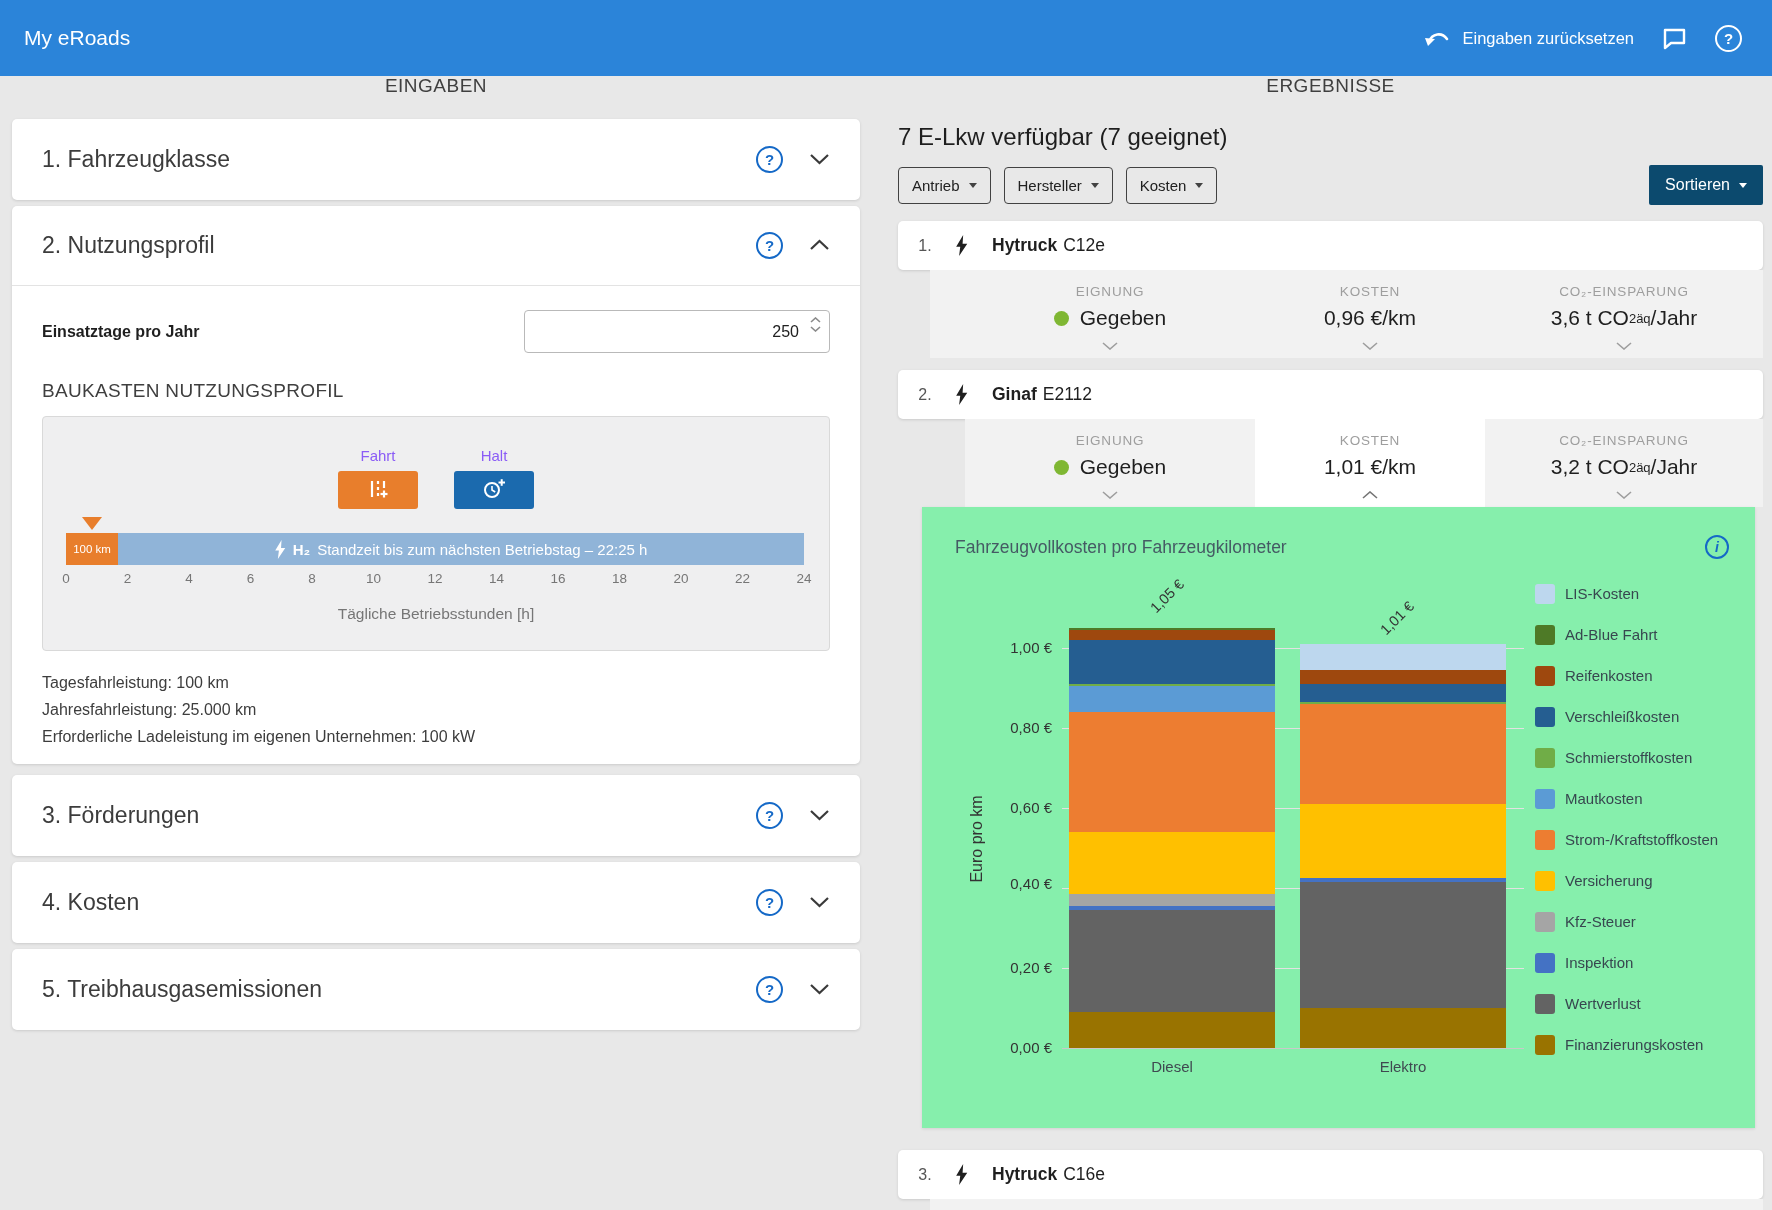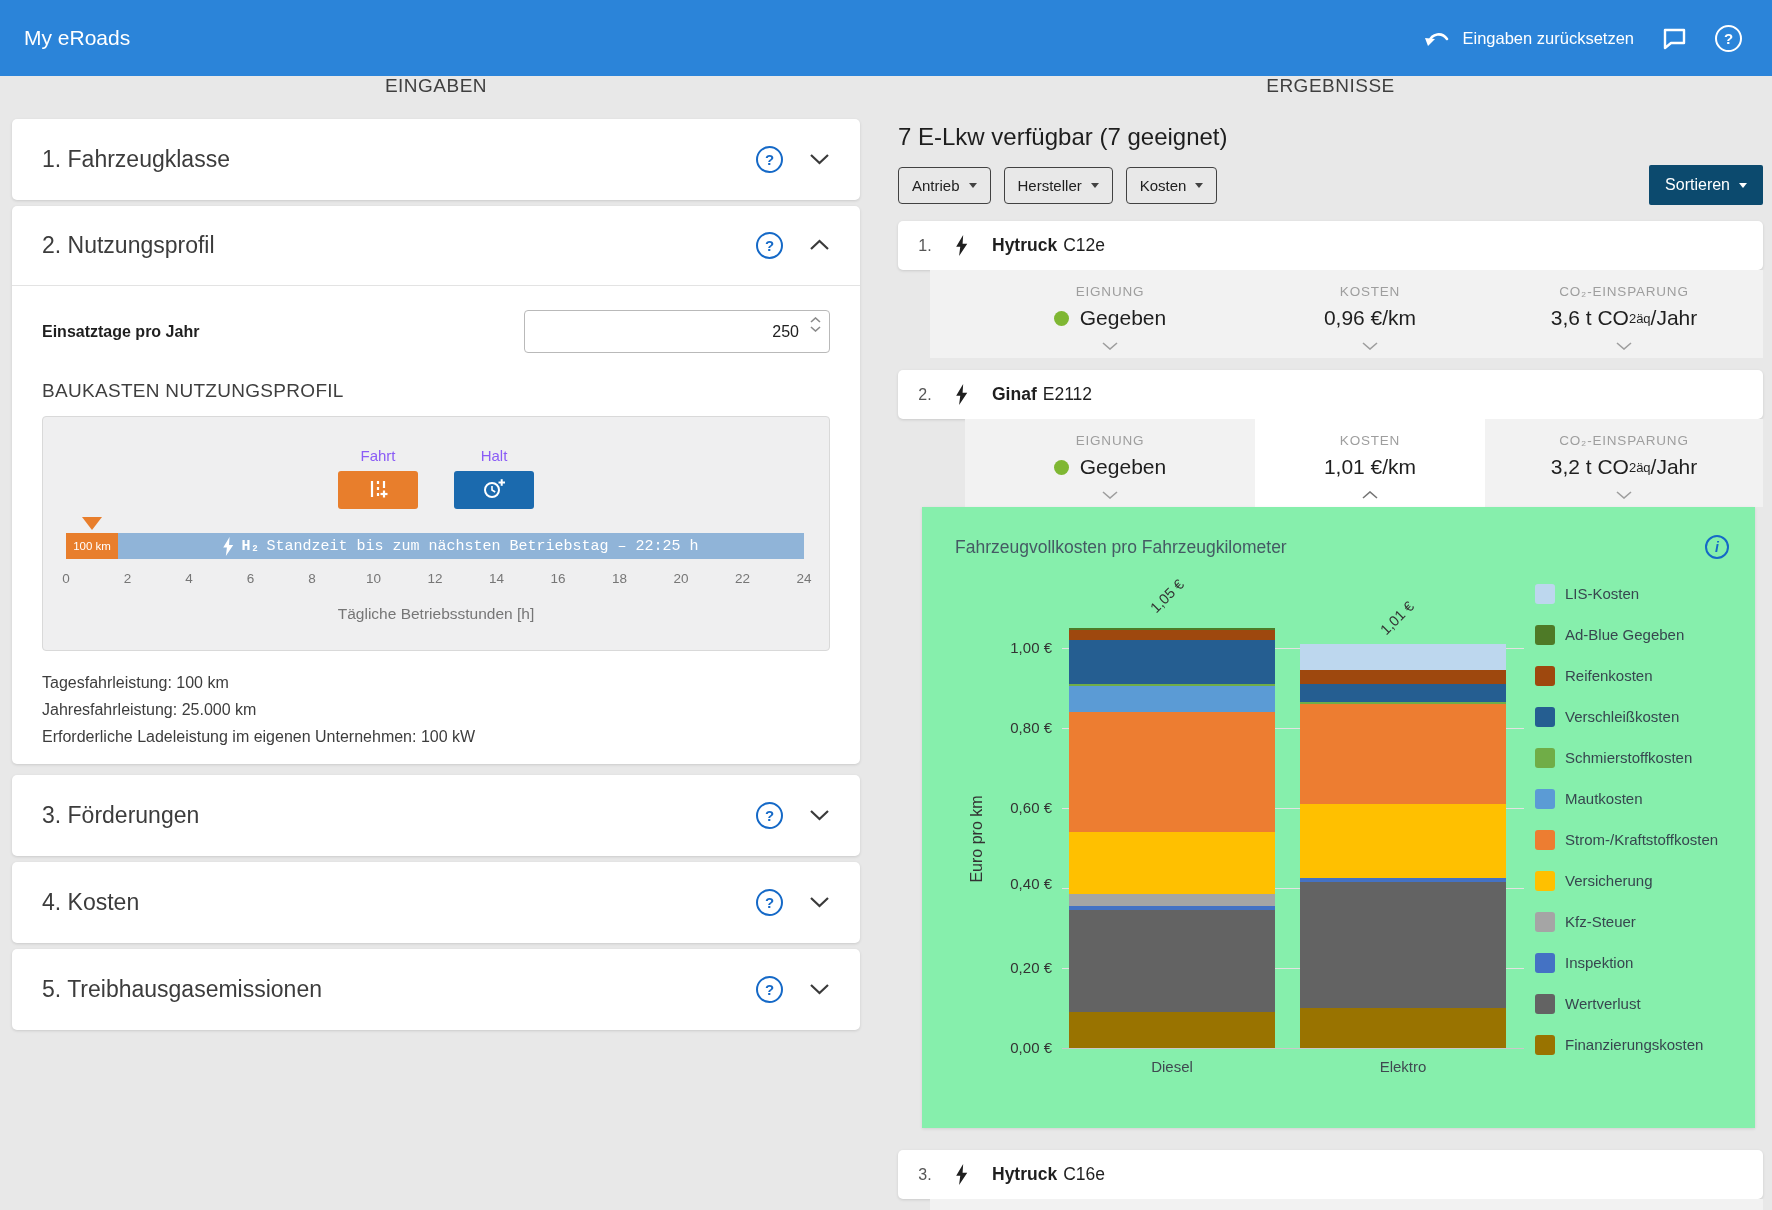--- a/index.html
+++ b/index.html
@@ -47,28 +47,28 @@
   .profile-widget { margin-top:14px; height:235px; background:#efeff0;
     border:1px solid #d9d9d9; border-radius:4px; position:relative; }
   .pw-buttons { display:flex; justify-content:center; gap:36px; padding-top:30px; }
   .pw-stack { display:flex; flex-direction:column; align-items:center; }
   .pw-label { font-size:15px; color:#8b5cf6; margin-bottom:7px; }
   .pw-btn { width:80px; height:38px; border:none; border-radius:3px; display:flex;
     align-items:center; justify-content:center; cursor:pointer; }
   .pw-btn.fahrt { background:#e87e2c; }
   .pw-btn.halt  { background:#1b6aae; }
 
-  .track { position:absolute; left:23px; right:25px; top:116px; height:26px; display:flex; }
+  .track { position:absolute; left:23px; right:25px; top:116px; height:32px; display:flex; }
   .track-marker { position:absolute; left:16px; top:-16px; width:0; height:0;
     border-left:10px solid transparent; border-right:10px solid transparent;
     border-top:13px solid #e87e2c; }
   .seg-drive { width:52px; background:#e87e2c; color:#fff; font-size:11.5px;
     display:flex; align-items:center; justify-content:center; cursor:pointer; }
   .seg-stand { flex:1; background:#90b4d8; color:#fff; font-size:15px; display:flex;
-    align-items:center; justify-content:center; gap:7px; cursor:pointer;font-family:Liberation Mono, monospace; }
+    align-items:center; justify-content:center; gap:7px; cursor:pointer; }
   .seg-stand b { font-size:15px; }
   .ticks { position:absolute; left:23px; right:25px; top:154px; height:18px; }
   .ticks span { position:absolute; transform:translateX(-50%); font-size:13.5px; color:#767676; }
   .axis-label { position:absolute; left:0; right:0; top:188px; text-align:center;
     font-size:15.5px; color:#767676; }
   .summary { margin-top:18px; font-size:16px; line-height:27px; color:#3d3d3d; }
 
   
   .headline { margin-top:18px; font-size:24px; color:#1e1e1e; height:30px; }
   .filter-row { margin-top:12px; height:40px; display:flex; align-items:center; gap:13px; }
@@ -403,21 +403,21 @@
       <div class="total-label" style="left:452px; top:96px;">1,01 €</div>
       <div class="xcat" style="left:147px;">Diesel</div>
       <div class="xcat" style="left:378px;">Elektro</div>
       <div class="legend" id="chart-legend">
           <div class="legend-row">
             <span class="legend-swatch" style="background: rgb(189, 215, 238);"></span>
             <span class="legend-text">LIS-Kosten</span>
           </div>
           <div class="legend-row">
             <span class="legend-swatch" style="background: rgb(78, 122, 39);"></span>
-            <span class="legend-text">Ad-Blue Gegeben</span>
+            <span class="legend-text">Ad-Blue Fahrt</span>
           </div>
           <div class="legend-row">
             <span class="legend-swatch" style="background: rgb(158, 72, 14);"></span>
             <span class="legend-text">Reifenkosten</span>
           </div>
           <div class="legend-row">
             <span class="legend-swatch" style="background: rgb(37, 94, 145);"></span>
             <span class="legend-text">Verschleißkosten</span>
           </div>
           <div class="legend-row">

